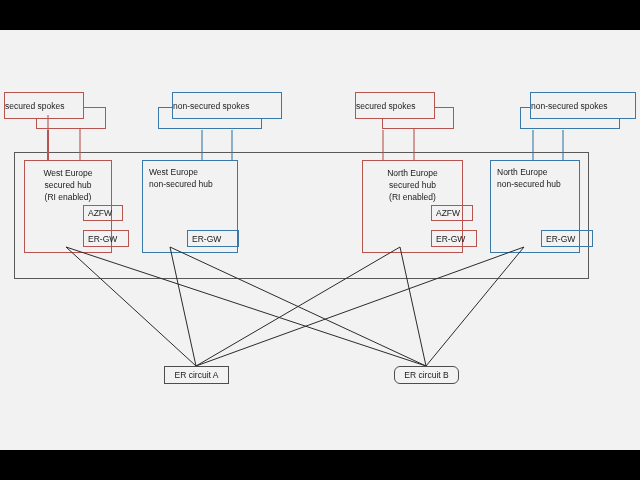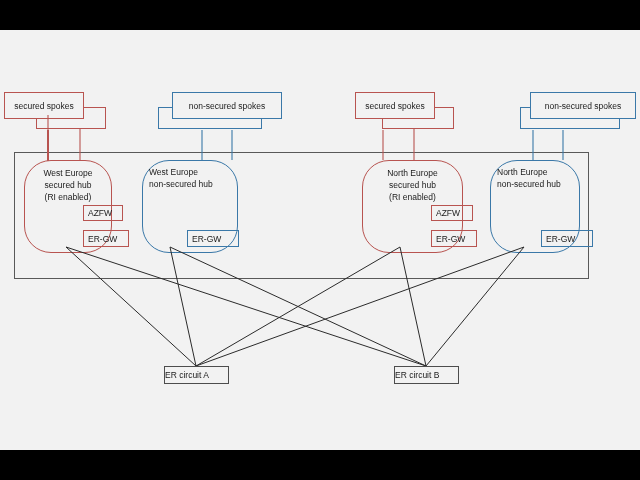--- a/index.html
+++ b/index.html
@@ -29,21 +29,20 @@
     overflow: hidden;
   }
   .node {
     position: absolute;
     box-sizing: border-box;
     background: transparent;
     font-size: 8.5px;
     line-height: 12px;
     color: #1a1a1a;
     white-space: pre-line;
-    border-radius: 27px;
   }
   .node.red   { border: 1.2px solid #b85450; }
   .node.blue  { border: 1.2px solid #3a78a8; }
   .node .lbl {
     position: absolute;
     left: 5px;
     top: 4px;
     display: block;
   }
   .node.hublabel .lbl {
@@ -63,21 +62,21 @@
     background: #f2f2f2;
     font-size: 8.5px;
     color: #1a1a1a;
   }
   .spokebox.red  { border: 1.2px solid #b85450; }
   .spokebox.blue { border: 1.2px solid #3a78a8; padding-left: 32px; }
   .spokebox .lbl {
     position: absolute;
     left: 0; right: 0; top: 50%;
     transform: translateY(-50%);
-    text-align: center;
+    text-align: left;
     display: block;
   }
   .small {
     position: absolute;
     box-sizing: border-box;
     background: transparent;
     font-size: 8.5px;
     color: #1a1a1a;
     margin-left: 41px;
   }
@@ -95,20 +94,21 @@
     background: #f2f2f2;
     border: 1.3px solid #4d4d4d;
     font-size: 8.5px;
     color: #1a1a1a;
     z-index: 5;
   }
   .circuit .lbl {
     position: absolute;
     left: 0; right: 0; top: 50%;
     transform: translateY(-50%);
+    text-align: center;
     display: block;
   }
   #wires, #links {
     position: absolute;
     left: 0; top: 0;
     width: 640px; height: 420px;
     pointer-events: none;
   }
   #links { z-index: 2; }
   #wires { z-index: 1; }
@@ -225,18 +225,18 @@
       <span class="lbl" style="left:6px; top:5px;">North Europe
 non-secured hub</span>
     </div>
     <div class="small blue" style="left:500px; top:200px; width:52px; height:17px;">
       <span class="lbl">ER-GW</span>
     </div>
 
     <div class="circuit" style="left:164px; top:336px; width:65px; height:18px;">
       <span class="lbl">ER circuit A</span>
     </div>
-    <div class="circuit" style="left:394px; top:336px; width:65px; height:18px;">
+    <div class="circuit" style="left:394px; top:336px; width:65px; height:18px;border-radius:6px;">
       <span class="lbl">ER circuit B</span>
     </div>
 
   </div>
 </div>
 
 </body></html>

